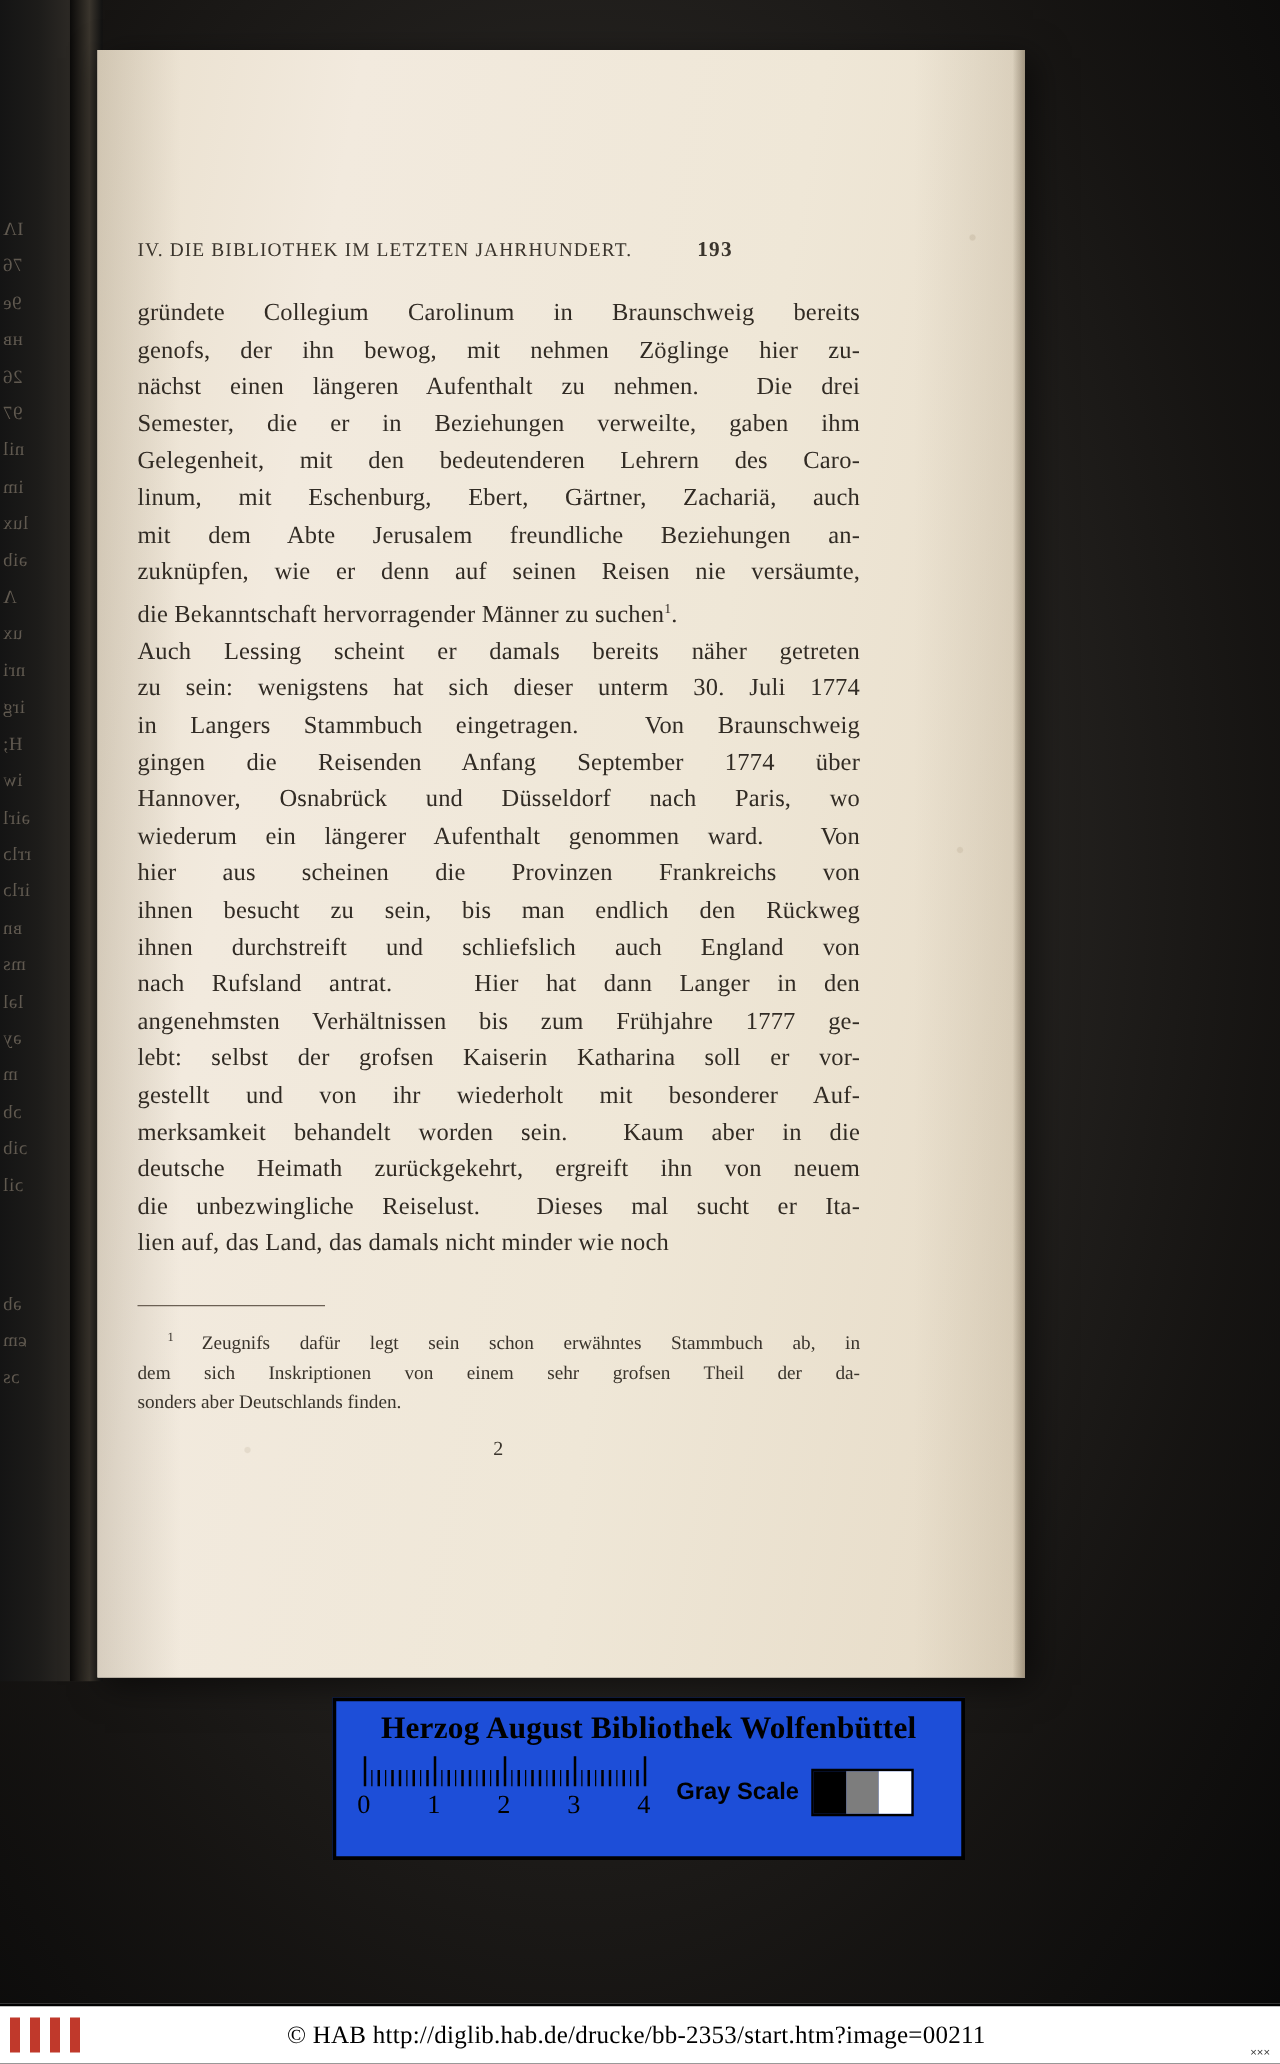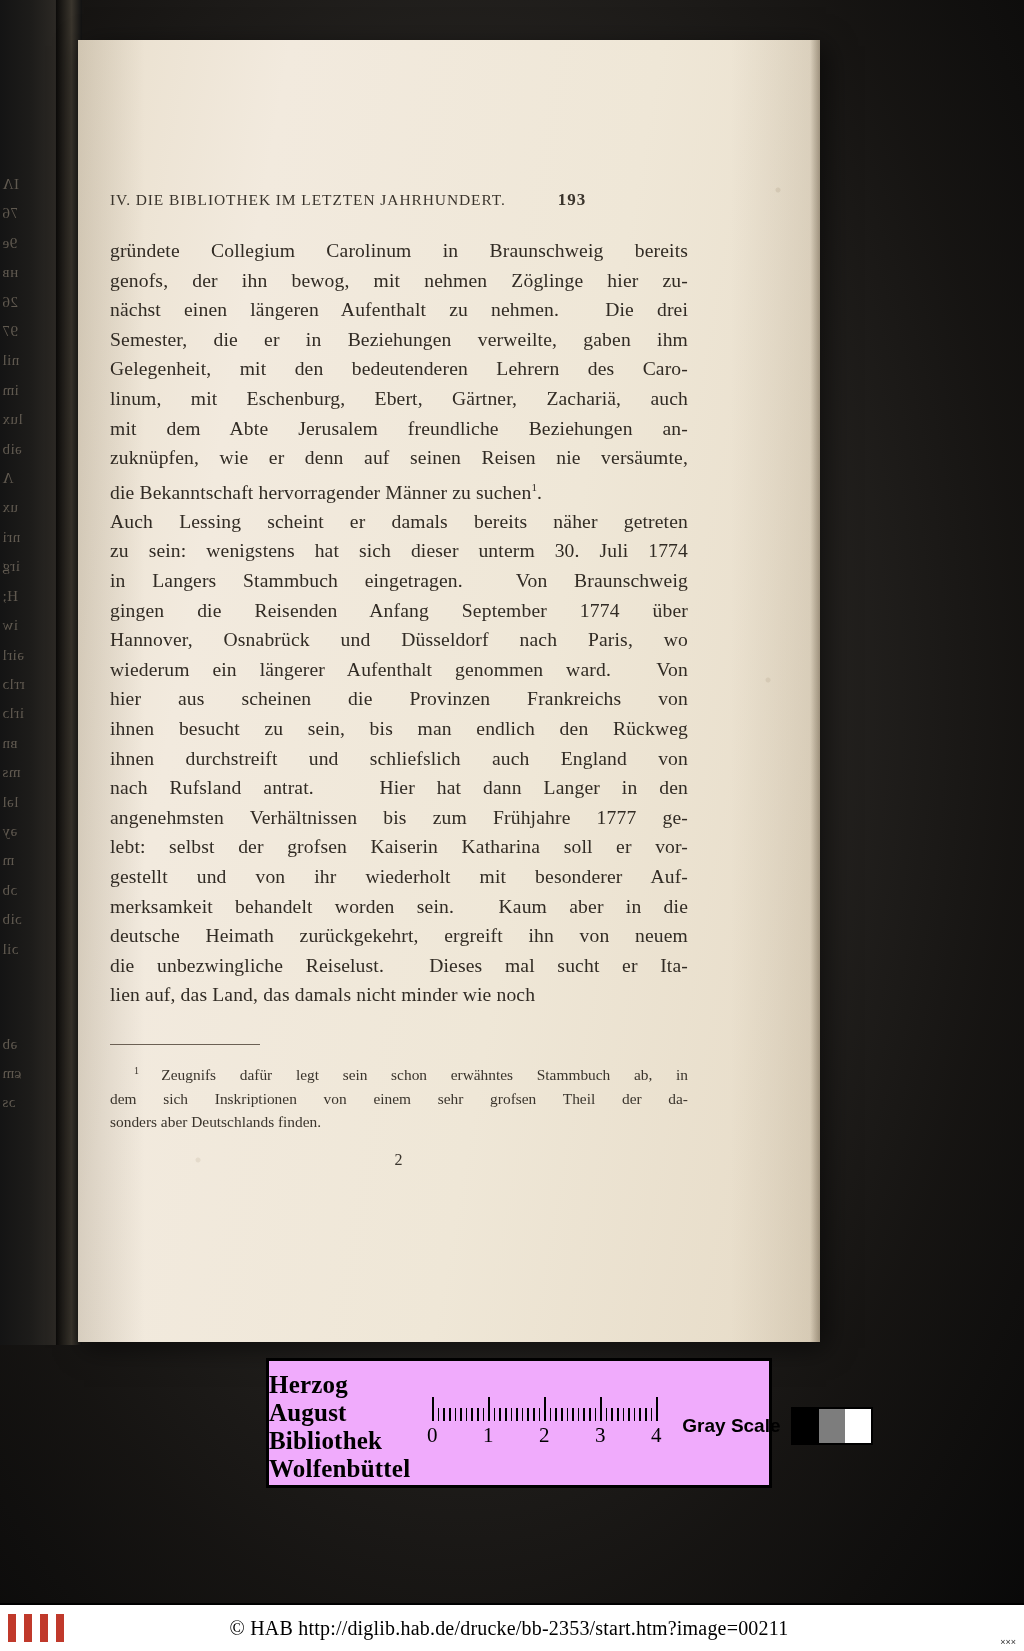--- a/index.html
+++ b/index.html
@@ -168,25 +168,25 @@
     letter-spacing: 1px;
   }
 
   
   #target-card {
     position: absolute;
     left: 266px;
     top: 1358px;
     width: 506px;
     height: 130px;
-    background: #f0abfc;
+    background: #1d4ed8;
     border: 3px solid #000;
     box-sizing: border-box;
     display: flex;
-    flex-direction: row;
+    flex-direction: column;
     align-items: center;
   }
   #target-title {
     font-family: "Liberation Serif", serif;
     font-weight: bold;
     font-size: 25px;
     color: #000;
     margin-top: 8px;
     letter-spacing: 0.2px;
   }

